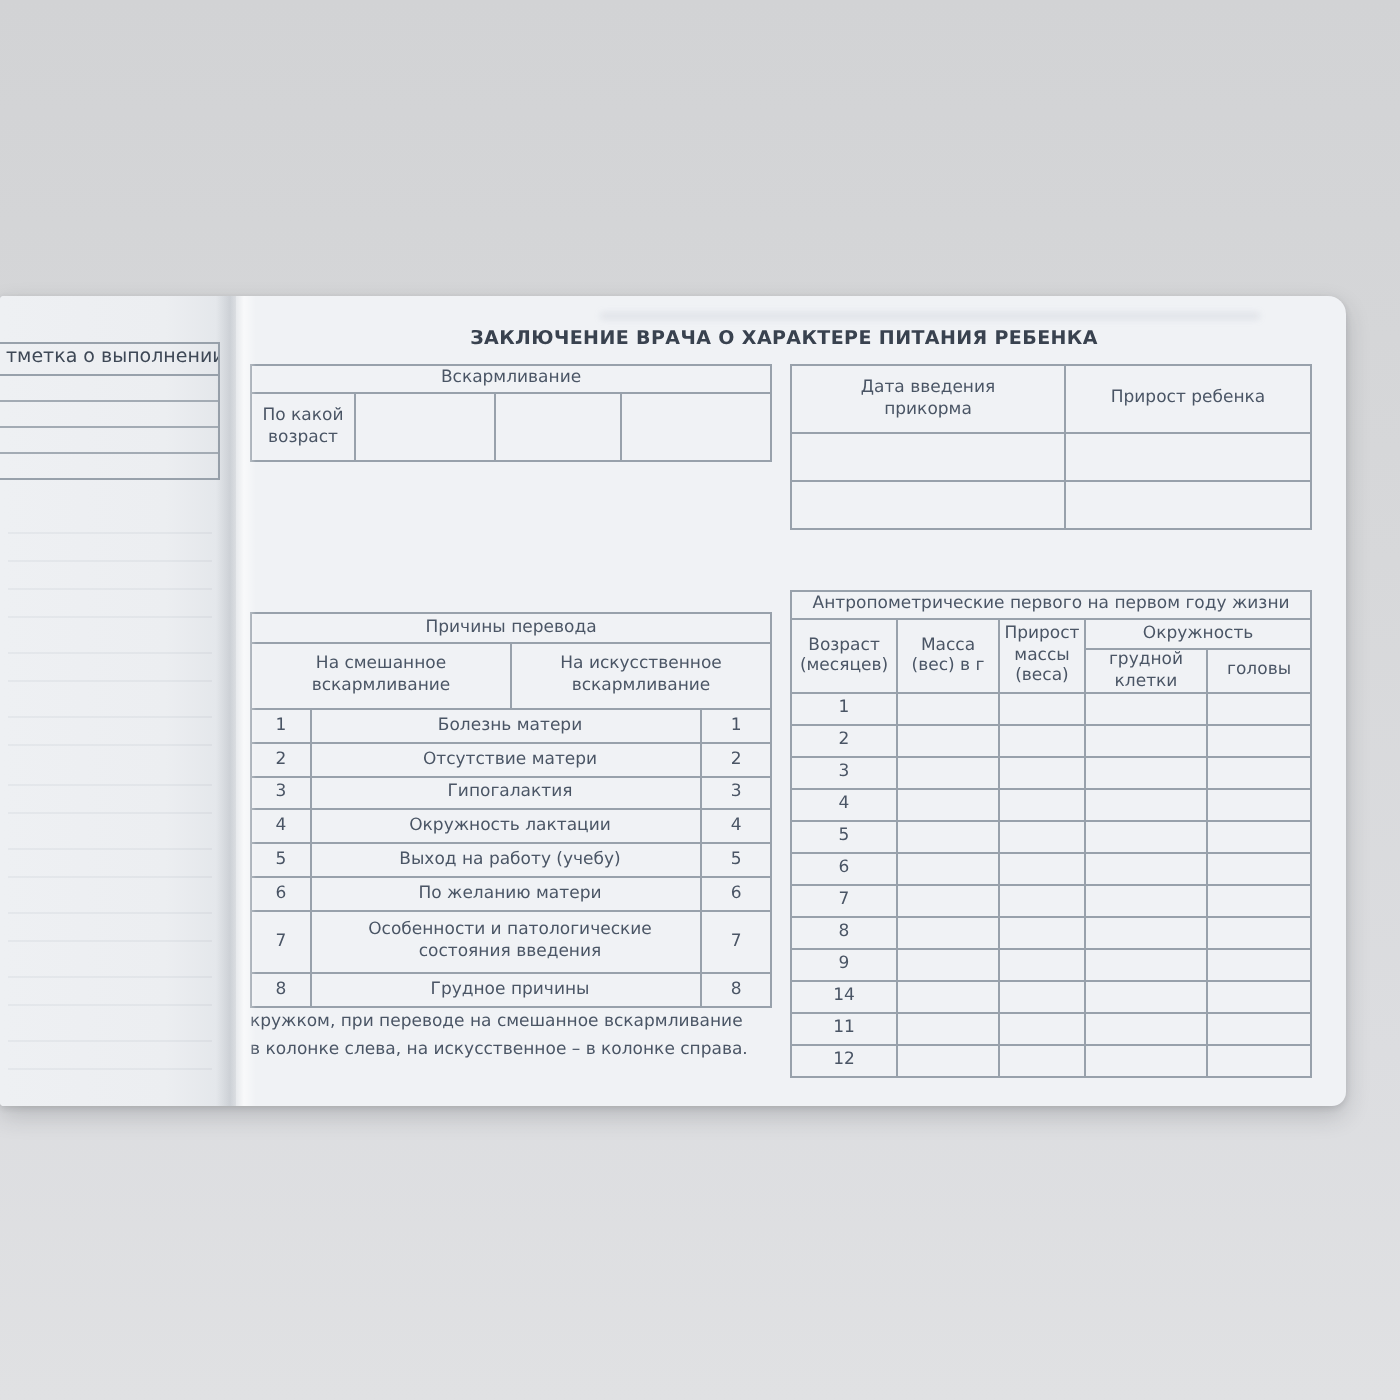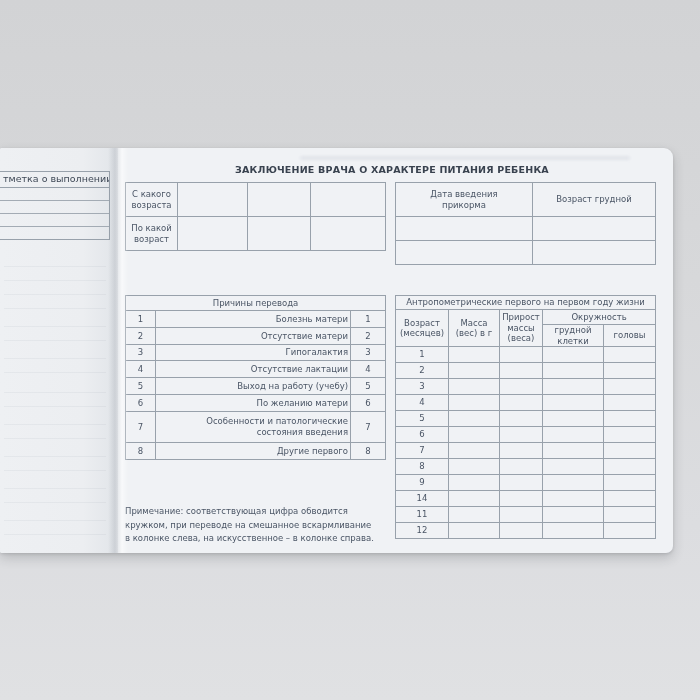--- a/index.html
+++ b/index.html
@@ -56,23 +56,23 @@
   table.doc {
     position:absolute; border-collapse:collapse; table-layout:fixed;
     color:#4a5565;
   }
   table.doc td {
     border:1px solid #98a1ab; font-size:8.5px; text-align:center;
     vertical-align:middle; padding:0 2px; overflow:hidden; line-height:1.25;
   }
   .t-feeding   { left:125px; top:34px;  width:260px; }
   .t-firstfood { left:395px; top:34px;  width:260px; }
-  .t-transfer  { left:125px; top:147px; width:260px; }
+  .t-transfer  { left:125px; top:158px; width:260px; }
   .t-anthro    { left:395px; top:147px; width:260px; }
-  .t-transfer td.label { text-align:right; padding-left:6px; }
+  .t-transfer td.label { text-align:center; padding-left:6px; }
   .t-anthro td { font-size:8px; }
   .t-anthro td.num { font-size:8.5px; }
   .wrap-narrow { display:inline-block; max-width:72px; }
   .wrap-mid    { display:inline-block; max-width:95px; }
   .va-top { vertical-align:top; padding-top:2px; }
 
   .note { position:absolute; left:125px; top:357px; width:280px; font-size:8.5px; line-height:13.5px; color:#4a5565; }
   .note div { white-space:nowrap; }
 </style>
 </head>
@@ -116,44 +116,41 @@
     <div class="main-title">ЗАКЛЮЧЕНИЕ ВРАЧА О ХАРАКТЕРЕ ПИТАНИЯ РЕБЕНКА</div>
 
     <table class="doc t-feeding">
       <colgroup>
           <col style="width:52px">
           <col style="width:70px">
           <col style="width:63px">
           <col style="width:75px">
         </colgroup>
       <tbody>
-      <tr style="height:34px">
-        <td>С какого возраста</td>
-        <td></td>
-        <td></td>
-        <td></td>
+          <tr style="height:14px">
+        <td colspan="4">Вскармливание</td>
       </tr>
       <tr style="height:34px">
         <td>По какой возраст</td>
         <td></td>
         <td></td>
         <td></td>
       </tr>
     </tbody>
       </table>
 
     <table class="doc t-firstfood">
       <colgroup>
           <col style="width:137px">
           <col style="width:123px">
         </colgroup>
       <tbody>
       <tr style="height:34px">
         <td><span class="wrap-narrow">Дата введения прикорма</span></td>
-        <td>Возраст грудной</td>
+        <td>Прирост ребенка</td>
       </tr>
       <tr style="height:24px">
         <td></td>
         <td></td>
       </tr>
       <tr style="height:24px">
         <td></td>
         <td></td>
       </tr>
     </tbody>
@@ -163,65 +160,68 @@
       <colgroup>
           <col style="width:30px">
           <col style="width:100px">
           <col style="width:95px">
           <col style="width:35px">
         </colgroup>
       <tbody>
           <tr style="height:15px">
         <td colspan="4">Причины перевода</td>
       </tr>
+      <tr style="height:33px">
+        <td colspan="2"><span class="wrap-mid">На смешанное вскармливание</span></td>
+        <td colspan="2"><span class="wrap-mid">На искусственное вскармливание</span></td>
+      </tr>
       <tr style="height:17px">
         <td>1</td>
         <td class="label" colspan="2">Болезнь матери</td>
         <td>1</td>
       </tr>
       <tr style="height:17px">
         <td>2</td>
         <td class="label" colspan="2">Отсутствие матери</td>
         <td>2</td>
       </tr>
       <tr style="height:16px">
         <td>3</td>
         <td class="label" colspan="2">Гипогалактия</td>
         <td>3</td>
       </tr>
       <tr style="height:17px">
         <td>4</td>
-        <td class="label" colspan="2">Отсутствие лактации</td>
+        <td class="label" colspan="2">Окружность лактации</td>
         <td>4</td>
       </tr>
       <tr style="height:17px">
         <td>5</td>
         <td class="label" colspan="2">Выход на работу (учебу)</td>
         <td>5</td>
       </tr>
       <tr style="height:17px">
         <td>6</td>
         <td class="label" colspan="2">По желанию матери</td>
         <td>6</td>
       </tr>
       <tr style="height:31px">
         <td class="va-top">7</td>
         <td class="label" colspan="2">Особенности и патологические состояния введения</td>
         <td>7</td>
       </tr>
       <tr style="height:17px">
         <td>8</td>
-        <td class="label" colspan="2">Другие первого</td>
+        <td class="label" colspan="2">Грудное причины</td>
         <td>8</td>
       </tr>
     </tbody>
       </table>
 
     <div class="note">
-      <div>Примечание: соответствующая цифра обводится</div>
       <div>кружком, при переводе на смешанное вскармливание</div>
       <div>в колонке слева, на искусственное – в колонке справа.</div>
     </div>
 
     <table class="doc t-anthro">
       <colgroup>
           <col style="width:53px">
           <col style="width:51px">
           <col style="width:43px">
           <col style="width:61px">

